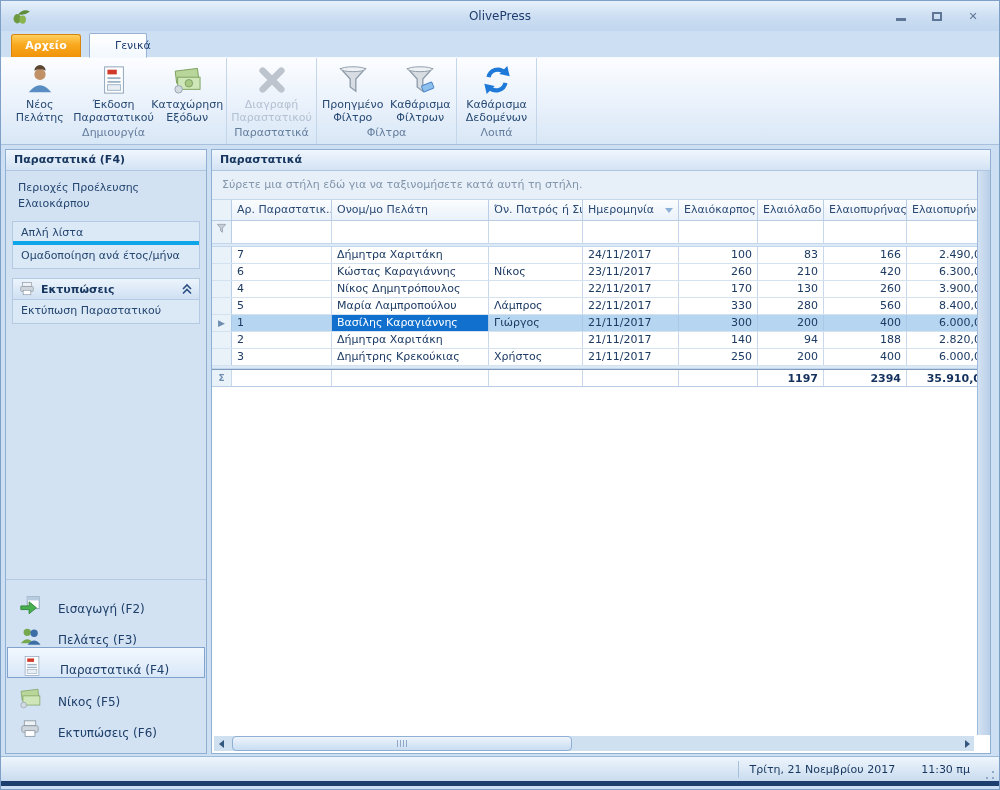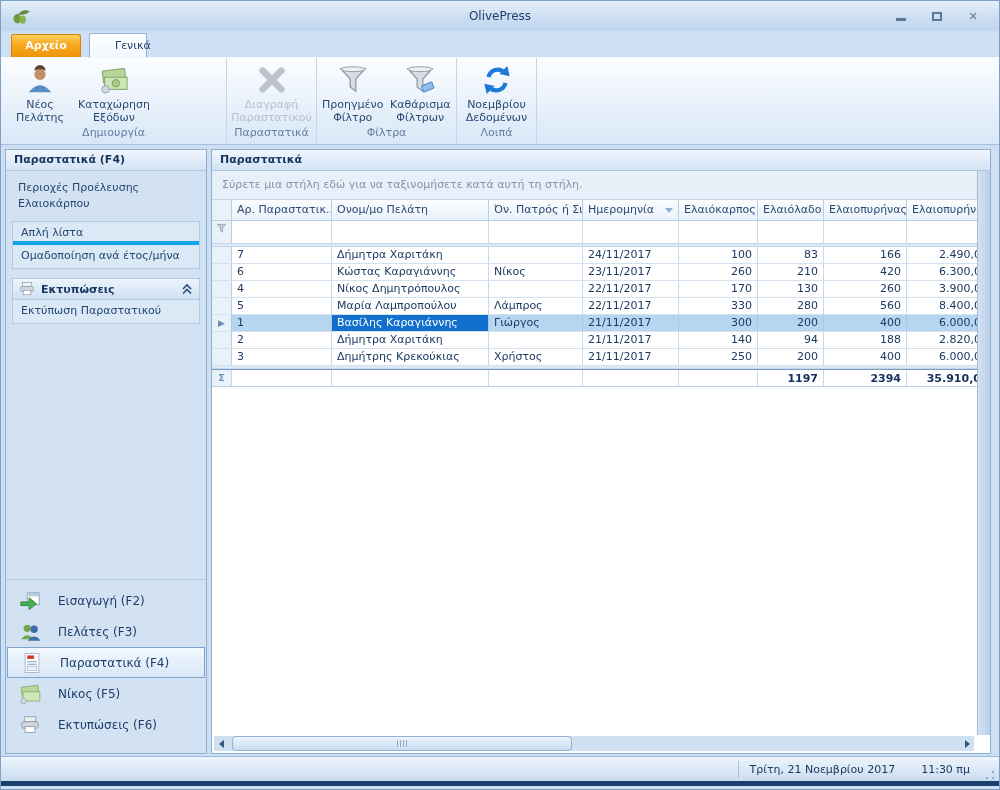--- a/index.html
+++ b/index.html
@@ -45,21 +45,21 @@
     font-weight:bold; color:#16365f; line-height:20px; padding-left:8px; }
   .origin-link { margin:9px 12px; color:#24466f; line-height:16px; cursor:default; }
   .sgroup { margin:9px 6px 0; border:1px solid #b4c9e2; background:#dbe8f6; }
   .sgroup-header { height:21px; background:linear-gradient(#ecf4fc,#cfe0f2); border-bottom:1px solid #b4c9e2;
     display:flex; align-items:center; padding:0 6px; font-weight:bold; color:#16365f; gap:6px; }
   .chev { margin-left:auto; }
   .sitem { height:23px; line-height:22px; padding-left:8px; color:#24466f; border-bottom:4px solid #0ea5e9; cursor:default; }
   .sitem:last-child { border-bottom:none; }
 
   .nav { position:absolute; left:0; right:0; bottom:0; border-top:1px solid #b4c9e2; padding:5px 0 13px; background:#d3e2f3; }
-  .navitem { height:31px; display:flex; align-items:center; padding-left:12px; gap:16px; color:#1d3f69; font-size:12px; cursor:default; }
+  .navitem { height:31px; display:flex; align-items:flex-end; padding-left:12px; gap:16px; color:#1d3f69; font-size:12px; cursor:default; }
   .navitem.selected { border:1px solid #7fa3cc; background:linear-gradient(#f2f8fe,#d8e7f7); margin:0 1px; }
   .navicon { width:24px; height:22px; display:flex; align-items:center; justify-content:center; }
 
   
   .gridpanel { position:absolute; left:210px; right:8px; top:148px; bottom:35px;
     border:1px solid #8fafd3; background:#fff; }
   .ghint { height:29px; background:#e7eff8; border-bottom:1px solid #c3d6ea; color:#8195ab; line-height:28px; padding-left:10px; }
   .gcontent { position:absolute; top:50px; left:0; right:13px; bottom:18px; overflow:hidden; background:#fff; }
   .gcolhead, .gfilter, .grow, .gsummary { display:flex; width:775px; }
   .gcolhead { height:21px; background:linear-gradient(#fbfdfe,#e9f1fa); border-bottom:1px solid #b9cde4; }
@@ -143,20 +143,32 @@
             <svg width="30" height="30" viewBox="0 0 32 32">
                 <circle cx="16" cy="10" r="6" fill="#c09066"></circle>
                 <path d="M10 6 a6 6 0 0 1 12 0 q-6 -3 -12 0" fill="#5b4634"></path>
                 <path d="M4 29 q12 -15 24 0 z" fill="#5a8cc4"></path>
               </svg>
           </span>
           <span class="rlabel">Νέος Πελάτης</span>
         </div>
         <div class="rbtn">
           <span class="ricon">
+            <svg width="28" height="30" viewBox="0 0 28 32">
+                <rect x="4" y="2" width="20" height="28" fill="#fff" stroke="#8aa0b8"></rect>
+                <rect x="7" y="5" width="10" height="5" fill="#d03a2a"></rect>
+                <rect x="7" y="13" width="14" height="2" fill="#9fb3c6"></rect>
+                <rect x="7" y="17" width="14" height="2" fill="#9fb3c6"></rect>
+                <rect x="7" y="21" width="14" height="6" fill="#e8eef4" stroke="#9fb3c6"></rect>
+              </svg>
+          </span>
+          <span class="rlabel">Έκδοση Παραστατικού</span>
+        </div>
+        <div class="rbtn">
+          <span class="ricon">
             <svg width="32" height="28" viewBox="0 0 34 30">
                 <rect x="5" y="4" width="24" height="13" fill="#b9d69a" stroke="#7ba05e" transform="rotate(-7 17 10)"></rect>
                 <rect x="7" y="12" width="24" height="13" fill="#cfe6b8" stroke="#7ba05e"></rect>
                 <circle cx="19" cy="18.5" r="4" fill="#a9c986" stroke="#7ba05e"></circle>
                 <circle cx="8" cy="25" r="4" fill="#d3dae1" stroke="#96a3b0"></circle>
               </svg>
           </span>
           <span class="rlabel">Καταχώρηση Εξόδων</span>
         </div>
       </div>
@@ -206,21 +218,21 @@
       <div class="rbtns" style="justify-content:center">
         <div class="rbtn">
           <span class="ricon">
             <svg width="30" height="30" viewBox="0 0 32 32">
                 <path d="M7 13 A10 10 0 0 1 24 8" fill="none" stroke="#1f79d8" stroke-width="4.5"></path>
                 <polygon points="27,1 29.5,12 18.5,9.5" fill="#1f79d8"></polygon>
                 <path d="M25 19 A10 10 0 0 1 8 24" fill="none" stroke="#1f79d8" stroke-width="4.5"></path>
                 <polygon points="5,31 2.5,20 13.5,22.5" fill="#1f79d8"></polygon>
               </svg>
           </span>
-          <span class="rlabel">Νοεμβρίου Δεδομένων</span>
+          <span class="rlabel">Καθάρισμα Δεδομένων</span>
         </div>
       </div>
       <div class="rcaption">Λοιπά</div>
     </div>
   </div>
 
   <div class="sidebar">
     <div class="panelheader">Παραστατικά (F4)</div>
     <div class="origin-link">Περιοχές Προέλευσης Ελαιοκάρπου</div>
 

